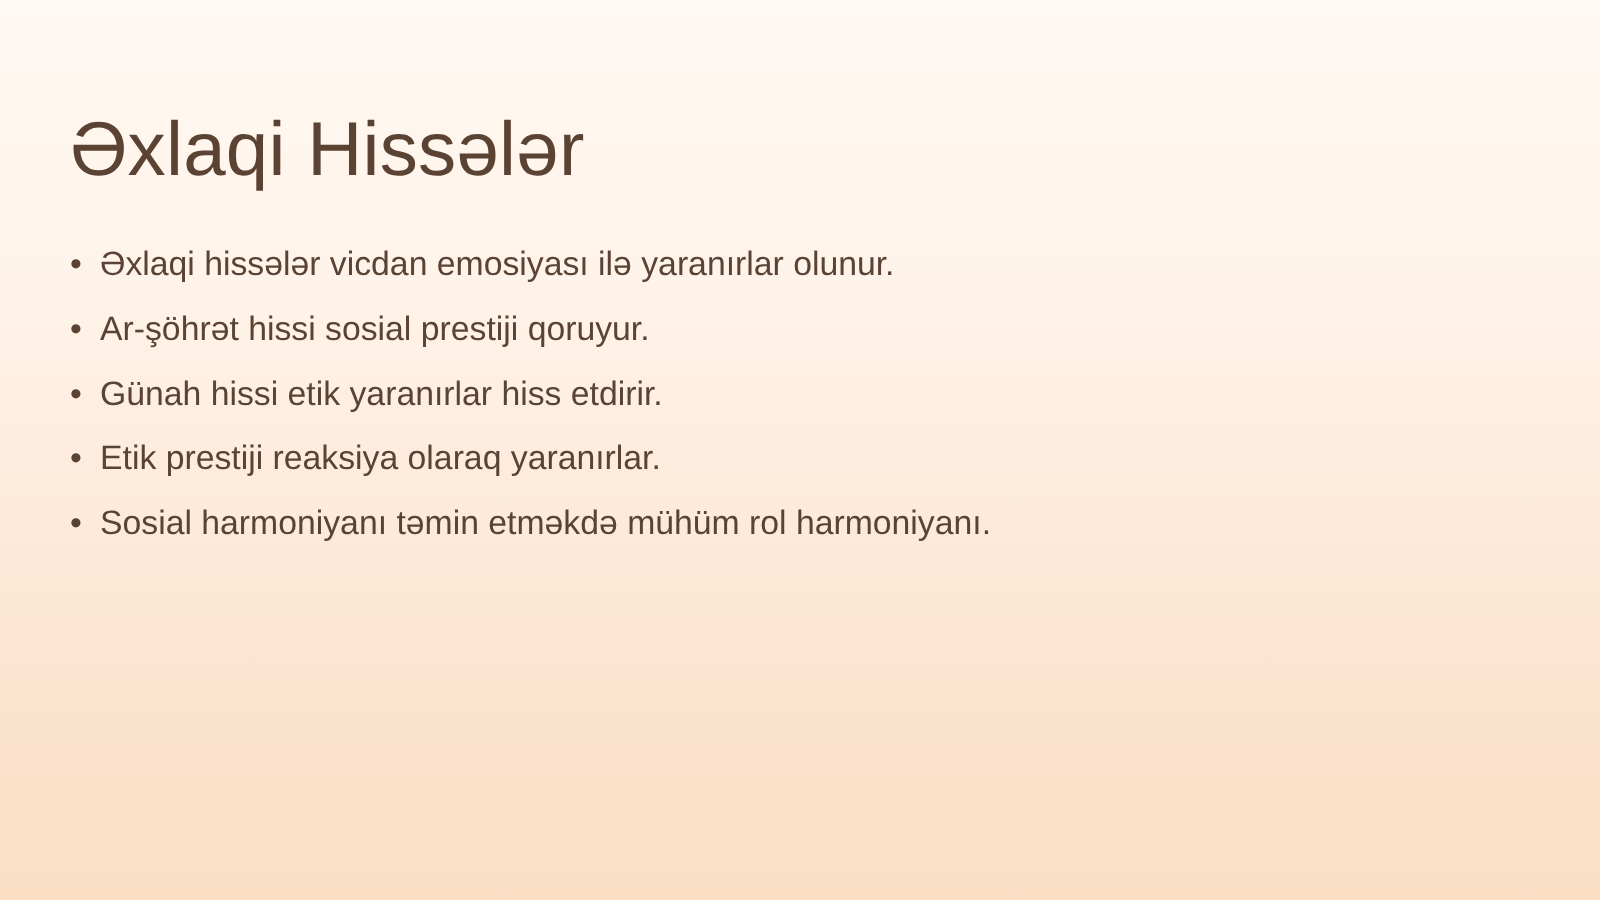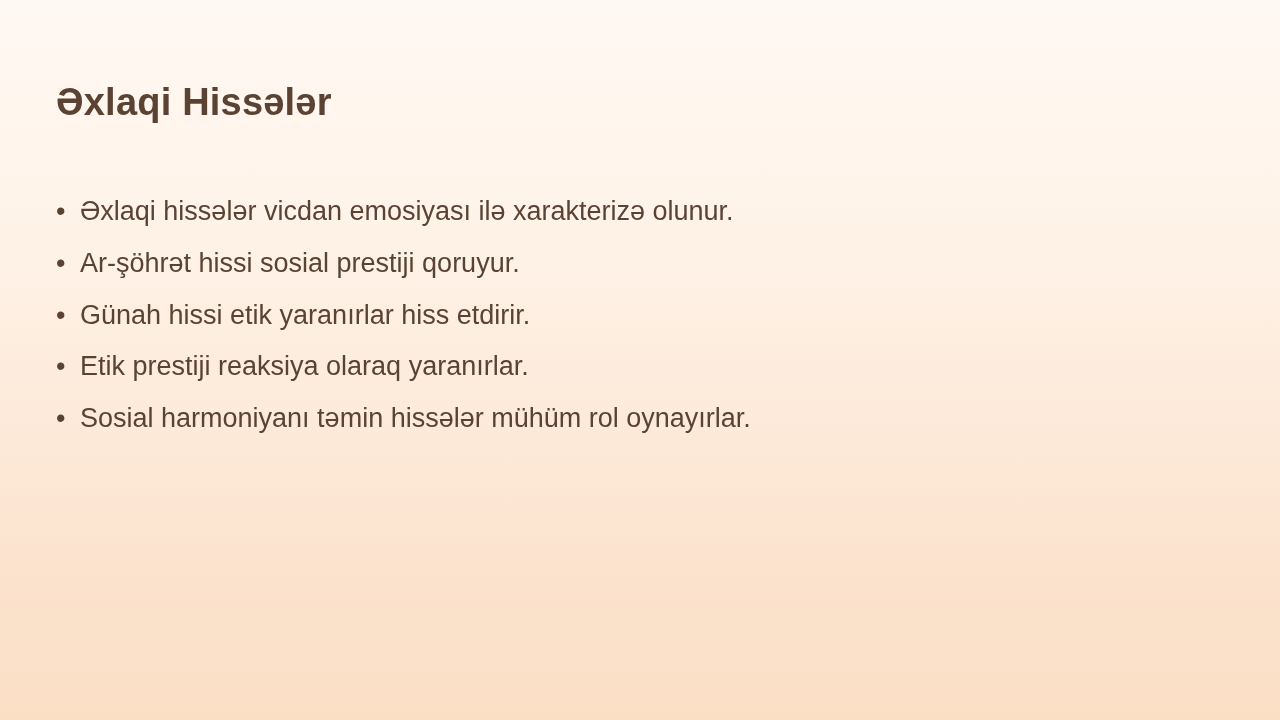--- a/index.html
+++ b/index.html
@@ -17,25 +17,25 @@
     position: relative;
     width: 1280px;
     height: 720px;
     box-sizing: border-box;
     background: linear-gradient(180deg, #fff8f3 0%, #fff4ea 28%, #fdeada 58%, #fbe2cc 82%, #fadfc5 100%);
     overflow: hidden;
   }
   .slide-title {
     position: absolute;
     left: 56px;
-    top: 56px;
+    top: 44px;
     width: 1160px;
-    font-size: 38px;
+    font-size: 61px;
     line-height: 1.12;
-    font-weight: 700;
+    font-weight: 400;
     color: #5b4334;
     letter-spacing: 0.2px;
     white-space: nowrap;
   }
   .bullet-list {
     position: absolute;
     left: 56px;
     top: 186px;
     width: 1168px;
     margin: 0;
@@ -63,32 +63,32 @@
 </style>
 </head>
 <body>
 
 <div class="slide">
   <h1 class="slide-title">Əxlaqi Hissələr</h1>
 
   <ul class="bullet-list">
     <li class="bullet-item">
       <span class="bullet-mark">•</span>
-      <span class="bullet-text">Əxlaqi hissələr vicdan emosiyası ilə xarakterizə olunur.</span>
+      <span class="bullet-text">Əxlaqi hissələr vicdan emosiyası ilə yaranırlar olunur.</span>
     </li>
     <li class="bullet-item">
       <span class="bullet-mark">•</span>
       <span class="bullet-text">Ar-şöhrət hissi sosial prestiji qoruyur.</span>
     </li>
     <li class="bullet-item">
       <span class="bullet-mark">•</span>
       <span class="bullet-text">Günah hissi etik yaranırlar hiss etdirir.</span>
     </li>
     <li class="bullet-item">
       <span class="bullet-mark">•</span>
       <span class="bullet-text">Etik prestiji reaksiya olaraq yaranırlar.</span>
     </li>
     <li class="bullet-item">
       <span class="bullet-mark">•</span>
-      <span class="bullet-text">Sosial harmoniyanı təmin hissələr mühüm rol oynayırlar.</span>
+      <span class="bullet-text">Sosial harmoniyanı təmin etməkdə mühüm rol harmoniyanı.</span>
     </li>
   </ul>
 </div>
 
 </body></html>

